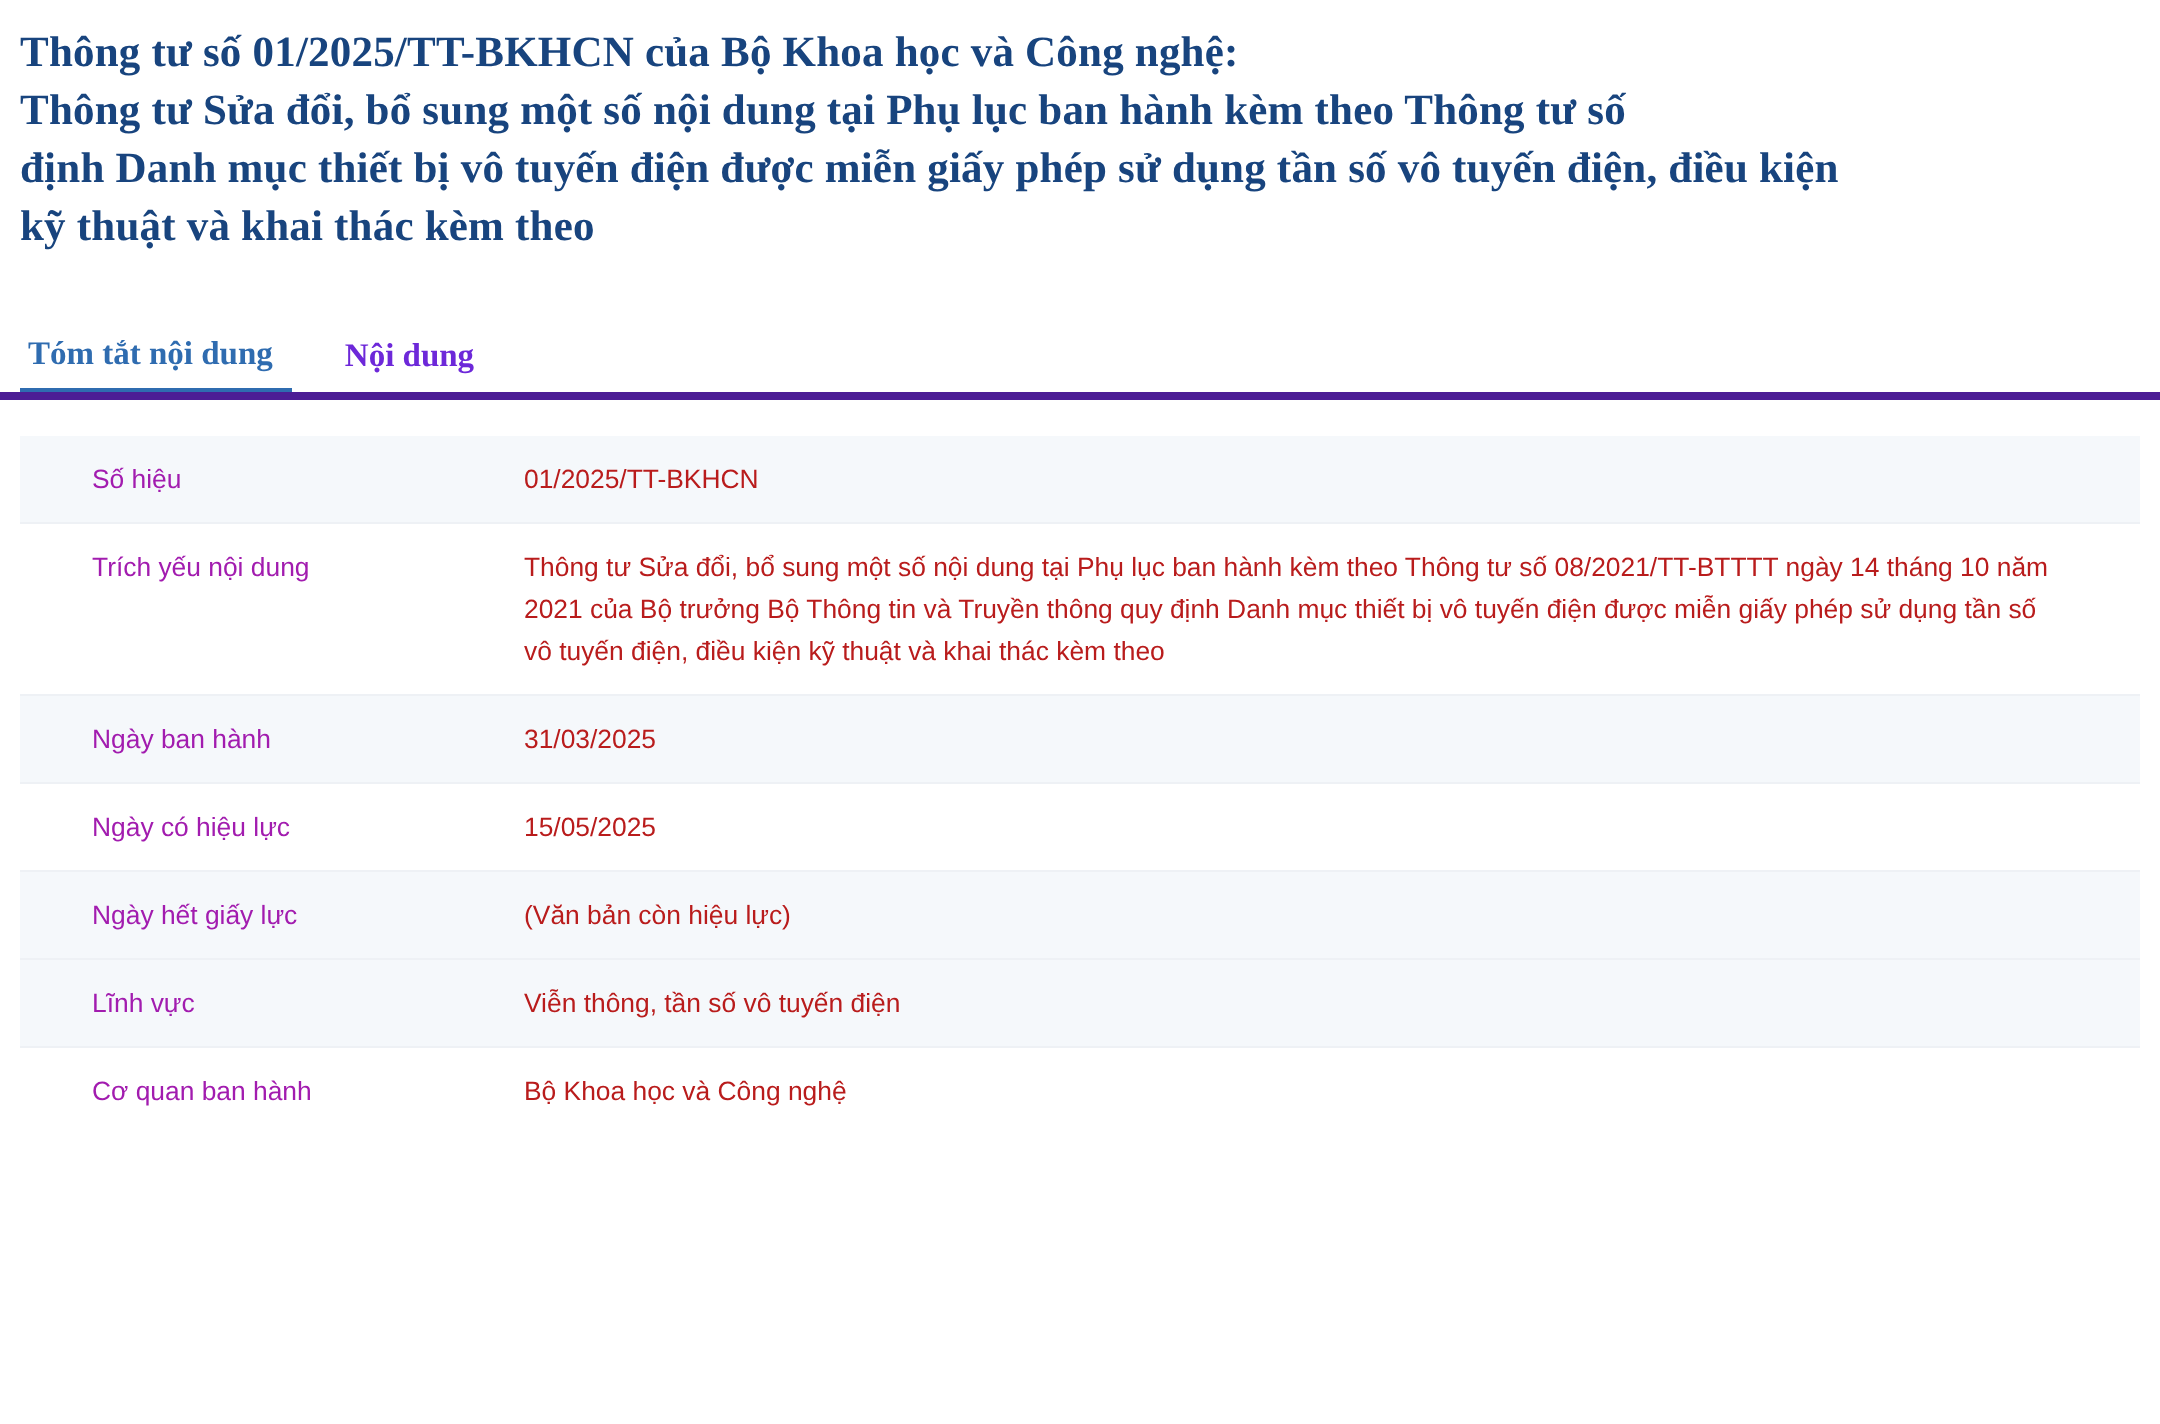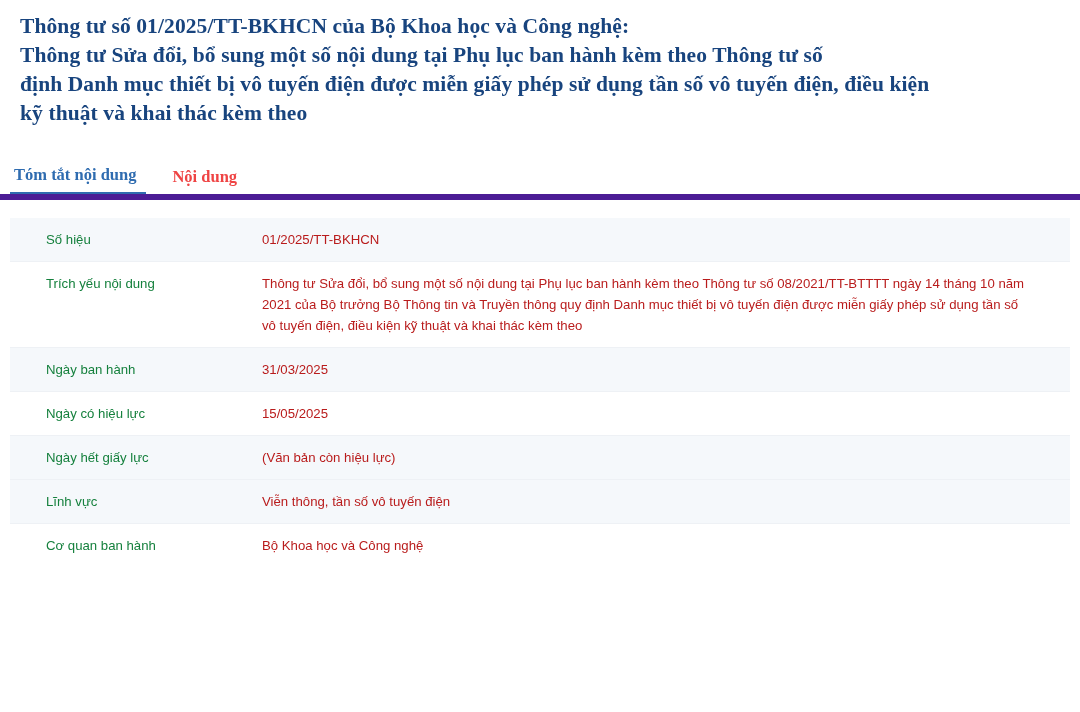--- a/index.html
+++ b/index.html
@@ -19,39 +19,38 @@
     position: relative;
     padding: 0;
   }
   
   .doc-title {
     font-family: "Liberation Serif", serif;
     font-weight: bold;
     color: #18447e;
     font-size: 21.5px;
     line-height: 29px;
-    padding: 12px 18px 0 20px;
+    padding: 12px 18px 0 10px;
     margin: 0;
     letter-spacing: .1px;
   }
   .doc-title .line { display: block; }
   
   .tabs {
     margin-top: 38px;
-    border-bottom: 6px solid #4c1d95;
+    border-bottom: 4px solid #4c1d95;
     padding: 0 0 0 10px;
     display: flex;
-    align-items: flex-end;
     height: 34px;
   }
   .tab {
     font-family: "Liberation Serif", serif;
     font-size: 16.5px;
     font-weight: bold;
-    color: #ef4444;
+    color: #6d28d9;
     padding: 0 18px 7px 4px;
     margin-right: 14px;
     cursor: pointer;
     white-space: nowrap;
     position: relative;
     background: none;
     border: none;
   }
   .tab.active {
     color: #2f6cb0;
@@ -70,21 +69,21 @@
   .info-table tr { border-bottom: 1px solid #eef1f5; }
   .info-table tr:last-child { border-bottom: none; }
   .info-table td {
     padding: 11px 14px 11px 14px;
     vertical-align: top;
     line-height: 21px;
     color: #3b3b3b;
   }
   .info-table td.label {
     width: 232px;
-    color: #15803d;
+    color: #a21caf;
     padding-left: 36px;
   }
   .info-table td.value {
     color: #b91c1c;
     padding-left: 20px;
     padding-right: 40px;
   }
   .row-shaded td { background: #f5f8fb; }
   .row-plain td { background: #ffffff; }
 </style>

